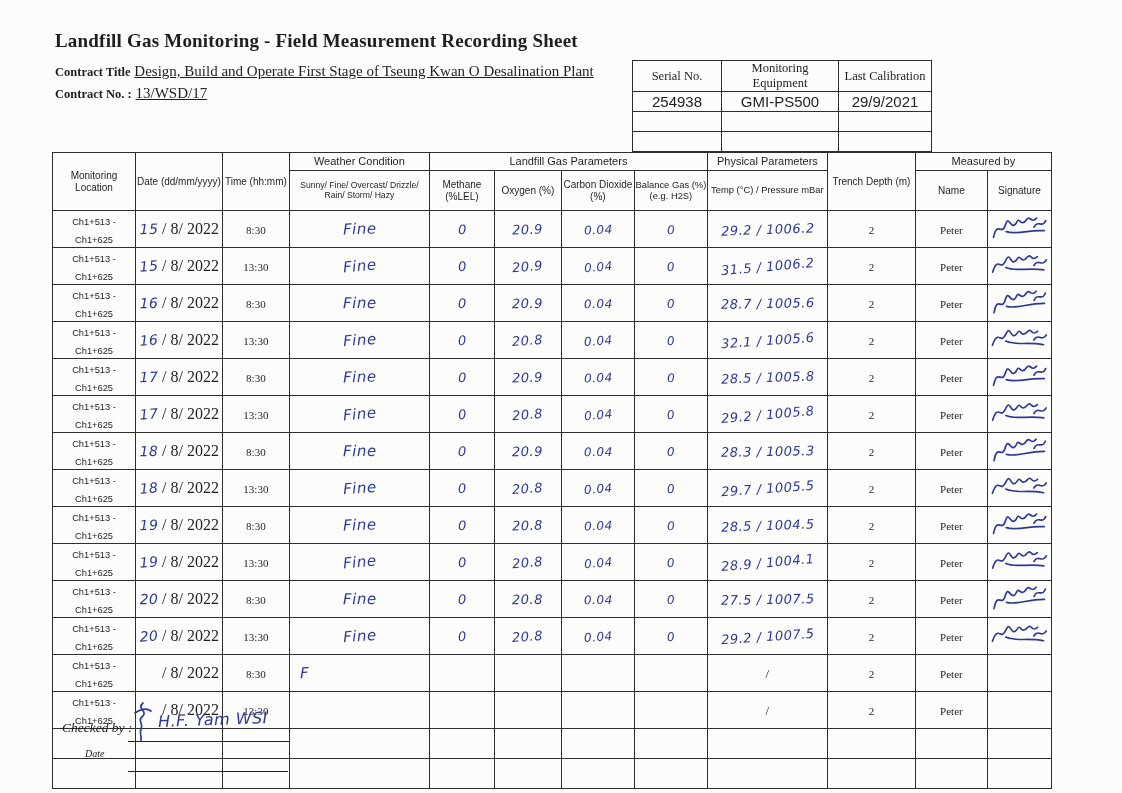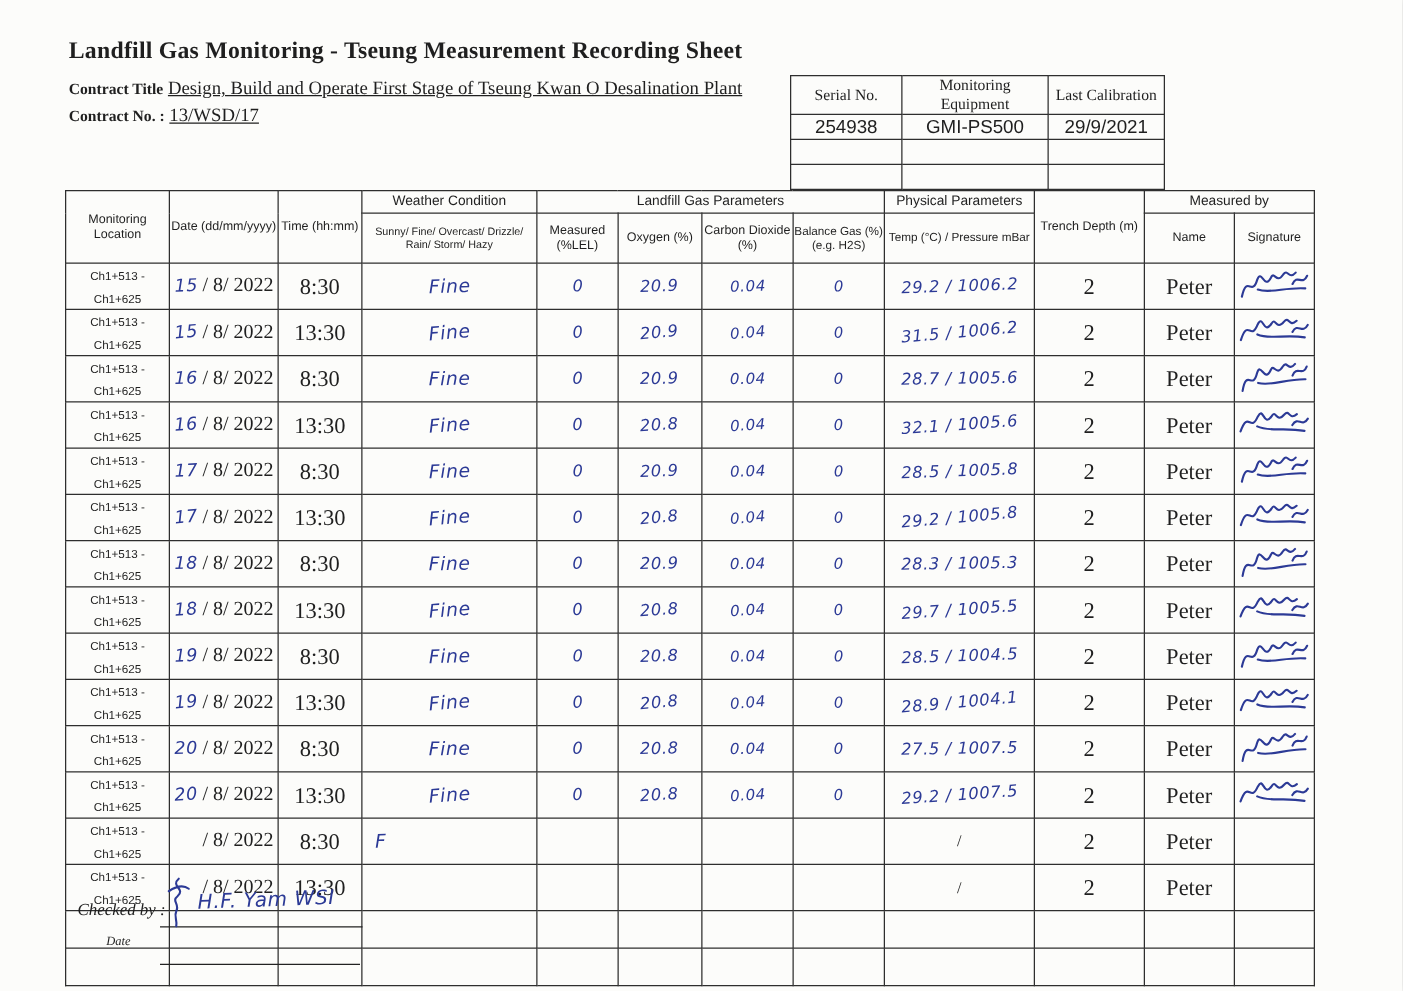--- a/index.html
+++ b/index.html
@@ -36,21 +36,21 @@
   .grp{font-size:11px;height:17px;}
   .sub{font-size:10px;height:39px;}
   .sub.small{font-size:8.6px;}
   .sub.tiny{font-size:9.4px;}
   .body-row{height:30px;}
   .body-row td{text-align:center;vertical-align:middle;}
   .loc{font-size:9.3px;}
   .c-date{white-space:nowrap;}
   .c-date .day{font-size:14px;width:26px;text-align:center;}
   .c-date .pdate{font-family:"Liberation Serif",serif;font-size:16px;padding-right:3px;}
-  .t-serif{font-family:"Liberation Serif",serif;font-size:18px;}
+  .t-serif{font-family:"Liberation Serif",serif;font-size:11px;}
   .hw-weather{font-size:15px;}
   .hw-num{font-size:13px;}
   .hw-co2{font-size:12px;}
   .hw-temp{font-size:13px;white-space:nowrap;}
   .slash-only{font-family:"Liberation Serif",serif;font-size:13px;}
   td.wx-partial{text-align:left;padding-left:10px;}
 
   
   .checked-lbl{position:absolute;left:62px;top:720px;font-family:"Liberation Serif",serif;
                font-style:italic;font-size:13.5px;}
@@ -61,21 +61,21 @@
   .date-line{position:absolute;left:128px;top:752px;width:160px;height:19px;
              border-bottom:1.6px solid #222;}
   .checked-hw{position:absolute;left:158px;top:710px;font-size:16px;transform:rotate(-2deg);}
   .checked-scribble{position:absolute;left:132px;top:700px;}
 </style>
 </head>
 <body>
 
 <div class="page">
 
-  <div class="title">Landfill Gas Monitoring - Tseung Measurement Recording Sheet</div>
+  <div class="title">Landfill Gas Monitoring - Field Measurement Recording Sheet</div>
   <div class="contract-line">
     <span class="lbl">Contract Title</span>
     <span class="val">Design, Build and Operate First Stage of Tseung Kwan O Desalination Plant</span>
   </div>
   <div class="contract-line contract-no">
     <span class="lbl">Contract No. :</span>
     <span class="val">13/WSD/17</span>
   </div>
 
   <table class="equip">
@@ -124,21 +124,21 @@
         <th rowspan="2" class="sub">Date (dd/mm/yyyy)</th>
         <th rowspan="2" class="sub">Time (hh:mm)</th>
         <th class="grp">Weather Condition</th>
         <th colspan="4" class="grp">Landfill Gas Parameters</th>
         <th class="grp">Physical Parameters</th>
         <th rowspan="2" class="sub">Trench Depth (m)</th>
         <th colspan="2" class="grp">Measured by</th>
       </tr>
       <tr>
         <th class="sub small">Sunny/ Fine/ Overcast/ Drizzle/ Rain/ Storm/ Hazy</th>
-        <th class="sub">Measured (%LEL)</th>
+        <th class="sub">Methane (%LEL)</th>
         <th class="sub">Oxygen (%)</th>
         <th class="sub">Carbon Dioxide (%)</th>
         <th class="sub tiny">Balance Gas (%) (e.g. H2S)</th>
         <th class="sub tiny">Temp (°C) / Pressure mBar</th>
         <th class="sub">Name</th>
         <th class="sub">Signature</th>
       </tr>
     </thead>
     <tbody id="rows-body">
         <tr class="body-row">

